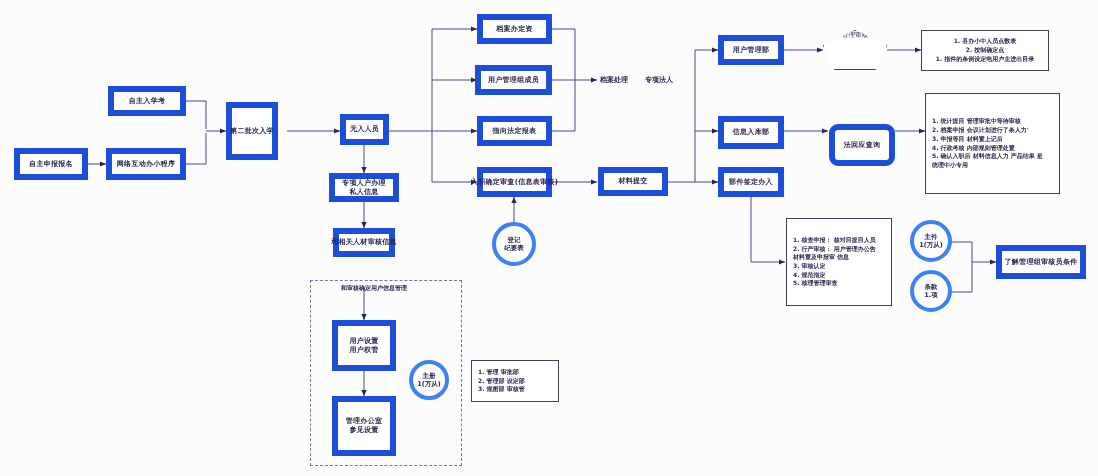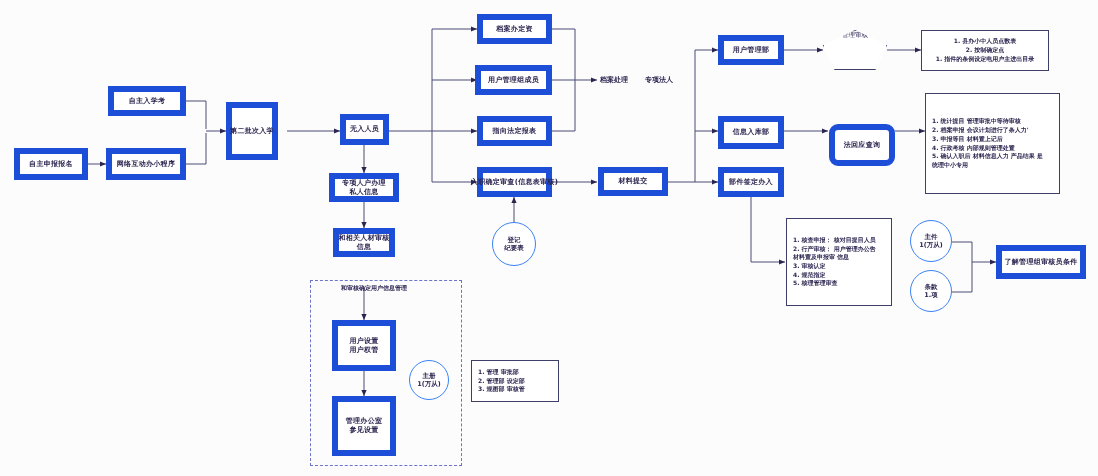--- a/index.html
+++ b/index.html
@@ -25,21 +25,21 @@
     line-height:1.25;
     font-size:7px;
     letter-spacing:.3px;
     padding:1px 2px;
     font-weight:700;
   }
   .node .ln{display:block;white-space:nowrap;}
 
   .circle{
     position:absolute;box-sizing:border-box;background:#fff;
-    border:1px solid #3b82f6;border-radius:50%;
+    border:4px solid #3b82f6;border-radius:50%;
     display:flex;flex-direction:column;align-items:center;justify-content:center;
     text-align:center;font-size:6.5px;color:#2b2550;line-height:1.3;font-weight:700;
   }
 
   .penta{
     position:absolute;box-sizing:border-box;background:#fff;
     border:1px solid #3d3f66;
     clip-path:polygon(50% 0%,100% 38%,82% 100%,18% 100%,0% 38%);
     display:flex;justify-content:center;
     font-size:6.5px;color:#2b2550;font-weight:400;text-align:center;
@@ -163,21 +163,21 @@
 
   <div class="node" style="left:340px;top:114px;width:49px;height:31px;">
     <span class="ln">无入人员</span>
   </div>
 
   <div class="node" style="left:329px;top:173px;width:70px;height:29px;flex-direction:column;">
     <span class="ln">专项人户办理</span>
     <span class="ln">私人信息</span>
   </div>
 
-  <div class="node" style="left:333px;top:228px;width:62px;height:29px;flex-direction:column;">
+  <div class="node" style="left:333px;top:228px;width:62px;height:29px;flex-direction:row;">
     <span class="ln">和相关人材审核</span>
     <span class="ln">信息</span>
   </div>
 
   <div class="node" style="left:477px;top:14px;width:75px;height:30px;">
     <span class="ln">档案办定资</span>
   </div>
 
   <div class="node" style="left:475px;top:65px;width:77px;height:30px;">
     <span class="ln">用户管理组成员</span>

